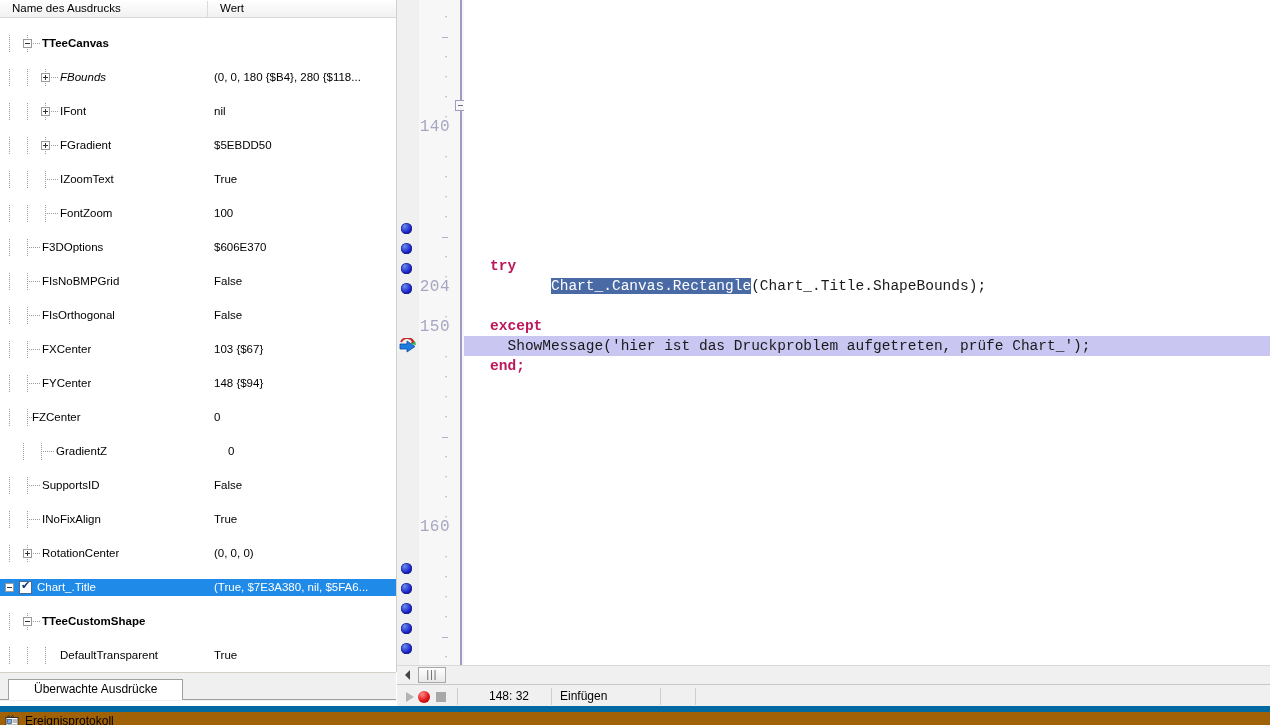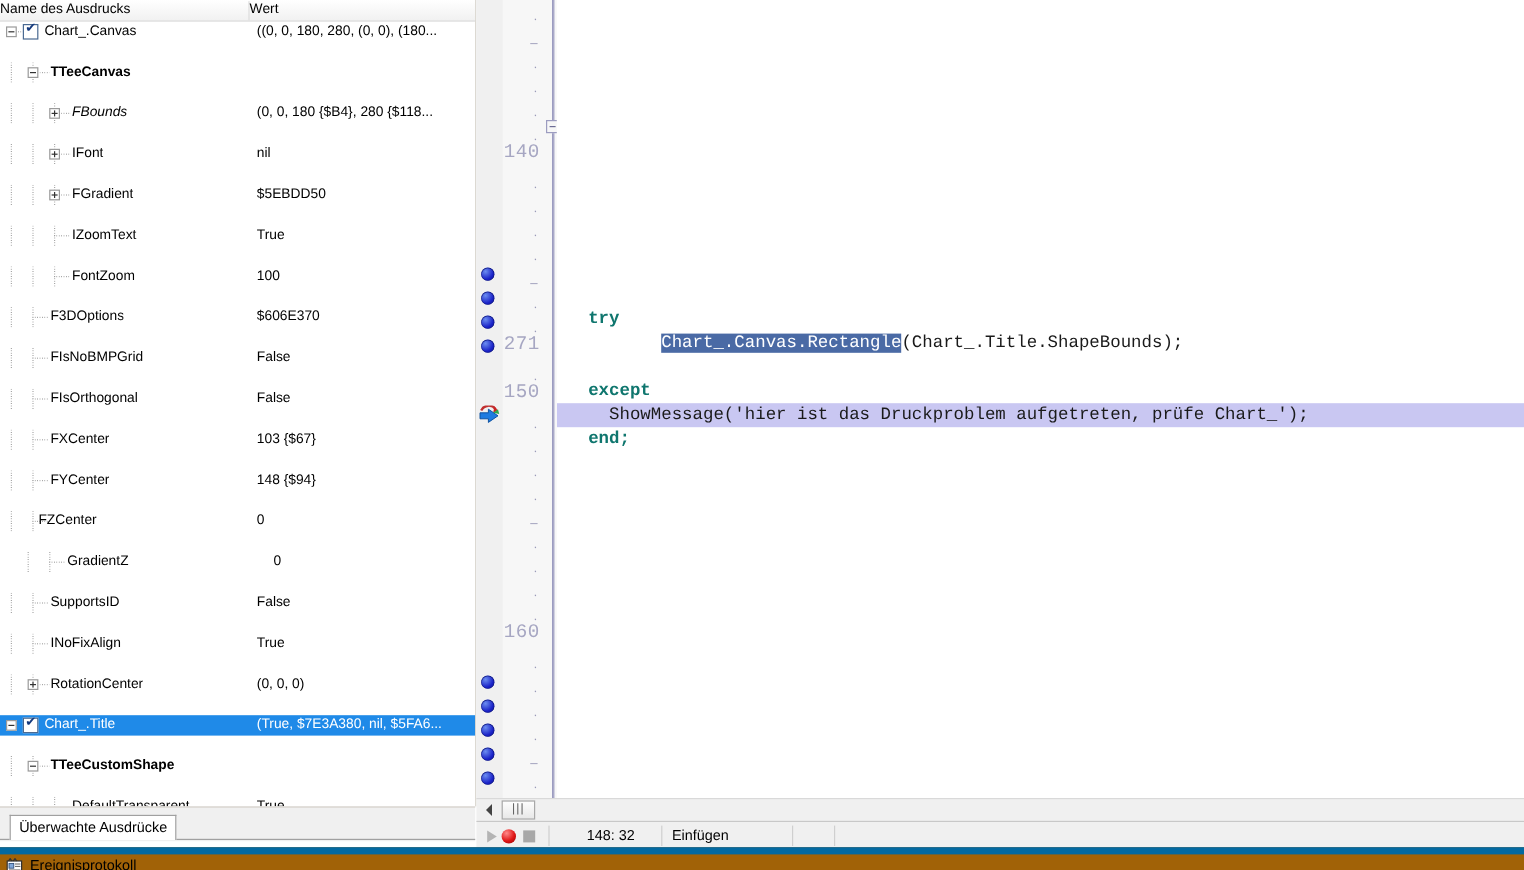--- a/index.html
+++ b/index.html
@@ -21,21 +21,21 @@
     overflow: hidden;
   }
   .tree-header {
     position: relative; height: 17px;
     background: linear-gradient(#ffffff, #f1f1f1);
     border-bottom: 1px solid #d8d8d8;
     font-size: 11.5px;
   }
   .tree-header .col {
     position: absolute; top: 1px; height: 16px; line-height: 15px;
-    padding-left: 0; color: #000;
+    padding-left: 12px; color: #000;
     border-right: 1px solid #dcdcdc;
     box-sizing: border-box;
   }
   .tree-header .col.c1 { left: 0; width: 208px; }
   .tree-header .col.c2 { left: 208px; width: 188px; border-right: none; }
 
   .tree-body { position: relative; }
   .trow {
     position: relative; height: 17px; line-height: 17px;
     white-space: nowrap; font-size: 11.5px;
@@ -86,21 +86,21 @@
     background-size: 2px 1px;
   }
 
   
   #watch-tabstrip {
     position: absolute; left: 0; top: 672px; width: 396px; height: 28px;
     background: #f0f0f0; border-top: 1px solid #d4d0c8;
   }
   #watch-tab {
     position: absolute; left: 8px; top: 6px; height: 20px;
-    line-height: 19px; padding: 0 7px;
+    line-height: 19px; padding: 0 25px;
     background: #ffffff; border: 1px solid #a0a0a0; border-bottom: none;
     font-size: 12px; color: #000;
   }
   #watch-tabstrip .tabline {
     position: absolute; left: 0; bottom: 1px; width: 396px; height: 1px;
     background: #a0a0a0;
   }
 
   
   #bottom-dock {
@@ -158,21 +158,21 @@
   #editor {
     position: absolute; left: 464px; top: 0; width: 806px; height: 665px;
     background: #ffffff; overflow: hidden;
   }
   .cline {
     position: absolute; left: 0; width: 806px; height: 20px; line-height: 20px;
     font-family: "Liberation Mono", monospace; font-size: 14.5px;
     white-space: pre; color: #1a1a1a;
   }
   .cline.hl { background: #c9c7f2; }
-  .kw { color: #0f766e; font-weight: bold; font-family: Liberation Mono, monospace; }
+  .kw { color: #be185d; font-weight: bold; font-family: Liberation Mono, monospace; }
   .sel-tok { background: #4a6aa5; color: #ffffff; }
 
   
   #ed-hscroll {
     position: absolute; left: 397px; top: 665px; width: 873px; height: 18px;
     background: #f0f0f0; border-top: 1px solid #d9d9d9;
   }
   #hs-left {
     position: absolute; left: 3px; top: 1px; width: 16px; height: 16px;
   }
@@ -219,27 +219,20 @@
 <body>
 
 <div id="root">
 
   <div id="watch-panel">
     <div class="tree-header">
       <div class="col c1">Name des Ausdrucks</div>
       <div class="col c2">Wert</div>
     </div>
     <div class="tree-body" id="tree-body">
-        <div class="trow" style="top: 0px;">
-          <div class="exp" style="left: 5px;"></div>
-          <div class="guide-h" style="left: 15px; width: 8px;"></div>
-          <div class="cbx" style="left: 19px;"></div>
-          <div class="name" style="left: 37px;"><span class="lbl">Chart_.Canvas</span></div>
-          <div class="val">((0, 0, 180, 280, (0, 0), (180...</div>
-        </div>
         <div class="trow bold" style="top: 17px;">
           <div class="guide" style="left: 9px;"></div>
           <div class="guide" style="left: 27px;"></div>
           <div class="exp" style="left: 23px;"></div>
           <div class="guide-h" style="left: 33px; width: 8px;"></div>
           <div class="name" style="left: 42px;"><span class="lbl">TTeeCanvas</span></div>
         </div>
         <div class="trow" style="top: 34px;">
           <div class="guide" style="left: 9px;"></div>
           <div class="guide" style="left: 27px;"></div>
@@ -383,21 +376,21 @@
   </div>
 
   <div id="gutter">
     <div class="bp-col"></div>
     <div class="sep"></div>
     <div class="foldline" style="top:0;height:100px;"></div>
     <div id="foldbox" style="top:100px;"></div>
     <div class="foldline" style="top:111px;height:554px;"></div>
     <div id="gutter-dynamic">
         <div class="gnum" style="top: 118px;">140</div>
-        <div class="gnum" style="top: 278px;">271</div>
+        <div class="gnum" style="top: 278px;">204</div>
         <div class="gnum" style="top: 318px;">150</div>
         <div class="gnum" style="top: 518px; font-family: Liberation Mono, monospace;">160</div>
         <div class="gmark" style="top: 11px;">·</div>
         <div class="gmark" style="top: 31px;">–</div>
         <div class="gmark" style="top: 51px;">·</div>
         <div class="gmark" style="top: 71px;">·</div>
         <div class="gmark" style="top: 91px;">·</div>
         <div class="gmark" style="top: 111px;">·</div>
         <div class="gmark" style="top: 151px;">·</div>
         <div class="gmark" style="top: 171px;">·</div>

